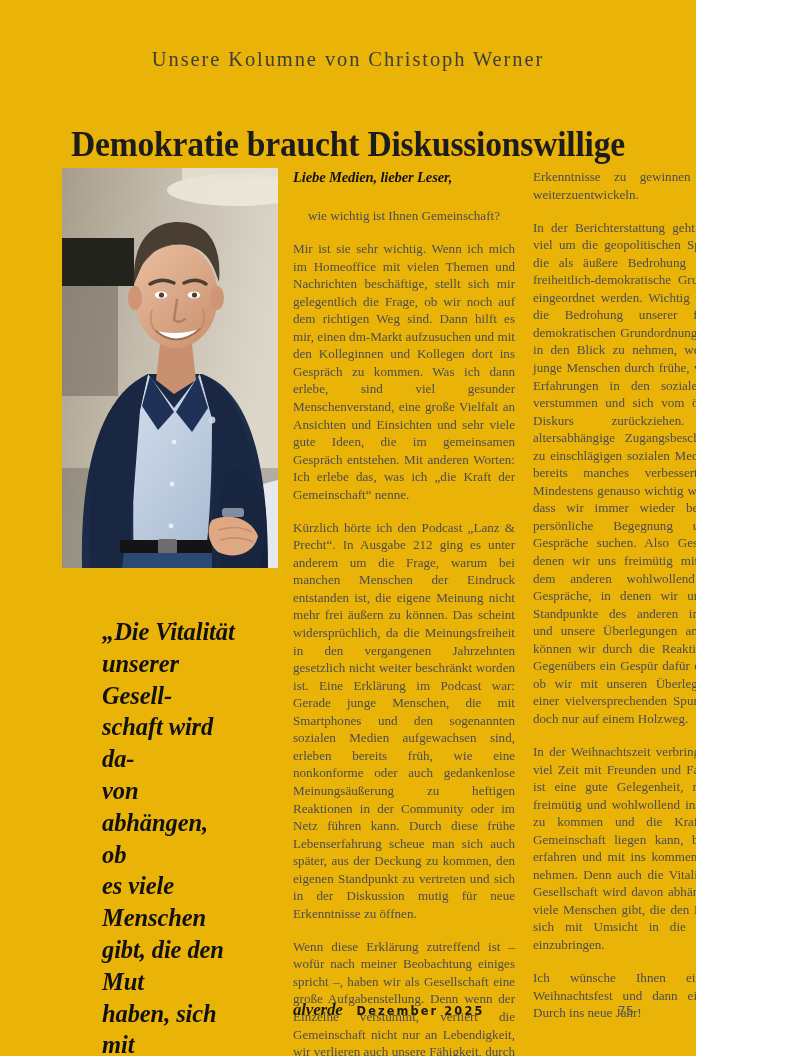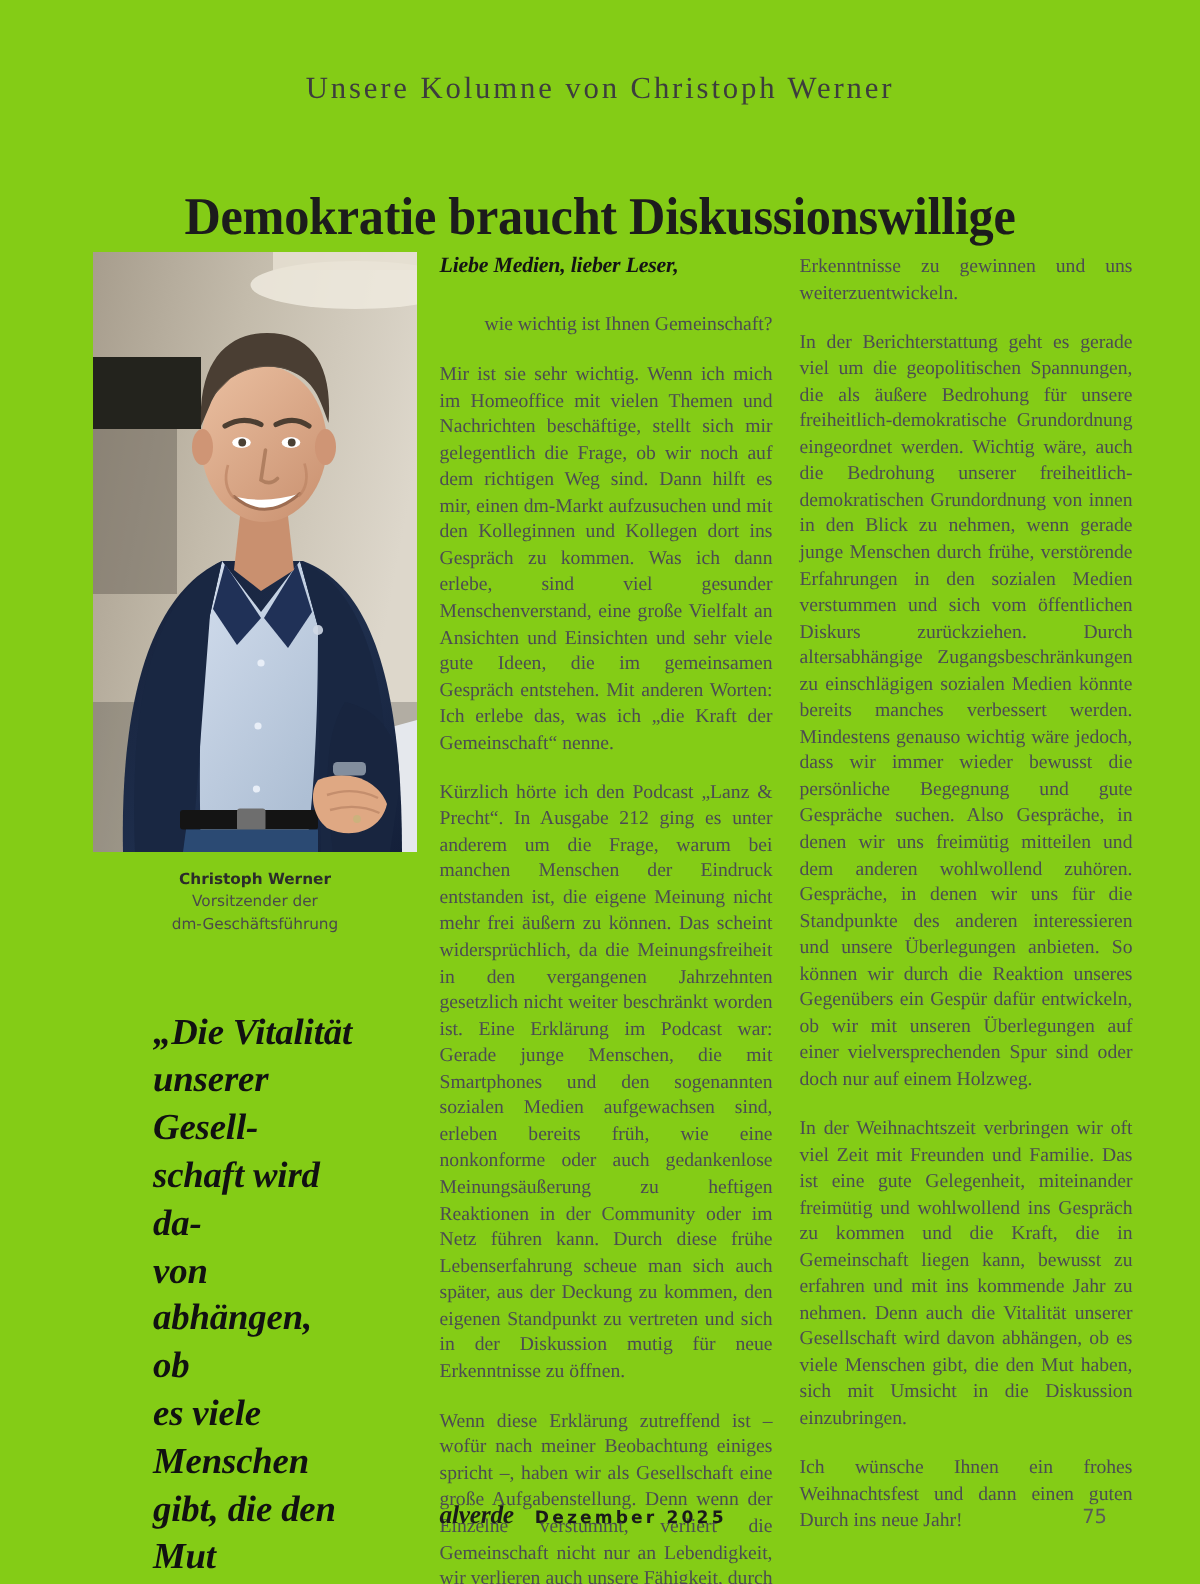--- a/index.html
+++ b/index.html
@@ -2,23 +2,23 @@
 <html lang="de"><head>
 <meta charset="utf-8">
 <style>
   html, body {
     margin: 0;
     padding: 0;
     background: #ffffff;
   }
   .page {
     position: relative;
-    width: 800px;
+    width: 696px;
     height: 1056px;
-    background: #84cc16;
+    background: #eab308;
     overflow: hidden;
     font-family: "Liberation Serif", "DejaVu Serif", serif;
     -webkit-font-smoothing: antialiased;
   }
 
   
   .kicker {
     position: absolute;
     left: 0;
     right: 0;
@@ -115,21 +115,21 @@
     font-weight: bold;
     font-style: italic;
     font-size: 14.6px;
     line-height: 19px;
     color: #141414;
     text-align: left;
     margin-bottom: 20px;
     letter-spacing: -0.15px;
   }
   .col p.tight {
-    text-align: right;
+    text-align: center;
   }
   .col p.signoff {
     text-align: left;
   }
 
   
   .footer {
     position: absolute;
     left: 293px;
     right: 62px;
@@ -253,25 +253,20 @@
 
         <path d="M168 300 C196 306 206 330 204 360 L198 400 L160 400 C156 366 152 326 168 300 Z" fill="#18253f"></path>
         <path d="M150 352 C170 344 190 352 196 368 C192 386 172 392 156 384 C146 376 144 360 150 352 Z" fill="#dfa883"></path>
         <path d="M156 362 q18 -6 34 2" stroke="#c48e6d" stroke-width="1.6" fill="none"></path>
         <path d="M158 372 q18 -5 33 2" stroke="#c48e6d" stroke-width="1.6" fill="none"></path>
         <rect x="160" y="340" width="22" height="9" rx="3" fill="#8e9aa8" opacity="0.9"></rect>
         <circle cx="176" cy="378" r="2.6" fill="#cbb27d"></circle>
       </svg>
     </div>
 
-    <div class="caption">
-      <span class="cap-name">Christoph Werner</span>
-      <span class="cap-line">Vorsitzender der</span>
-      <span class="cap-line">dm-Geschäftsführung</span>
-    </div>
 
     <blockquote class="pullquote">„Die Vitalität
 unserer Gesell-
 schaft wird da-
 von abhängen, ob
 es viele Menschen
 gibt, die den Mut
 haben, sich mit
 Umsicht in die
 Diskussion ein-

